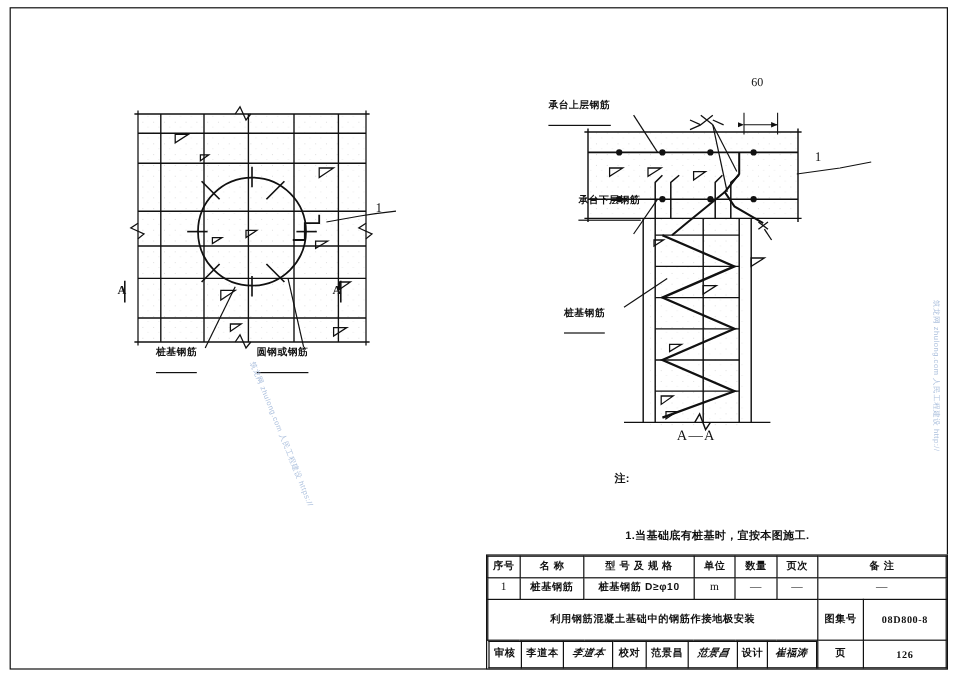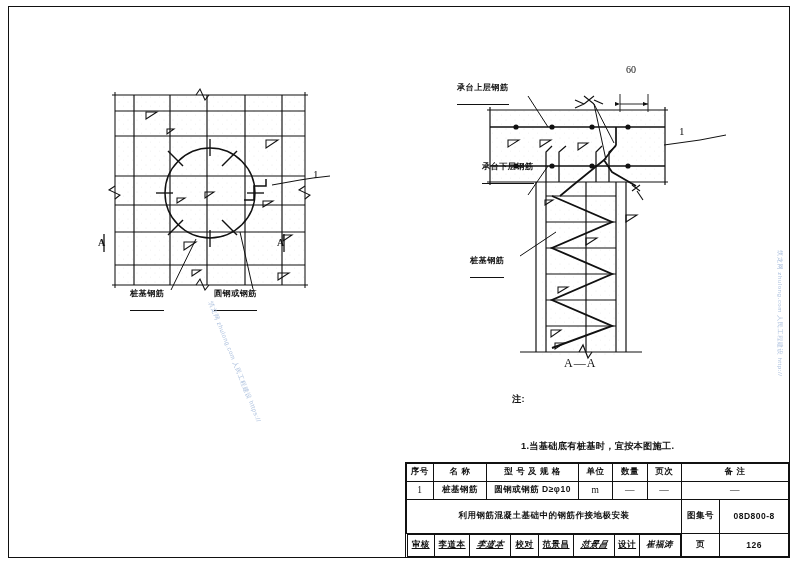--- a/index.html
+++ b/index.html
@@ -27,21 +27,21 @@
 
   
   .tb{position:absolute;left:405px;top:462px;width:385px;height:96px;
       border:1.3px solid #111;box-sizing:border-box;background:#fff;}
   .tb table{border-collapse:collapse;width:100%;height:100%;table-layout:fixed;border-radius:31px;}
   .tb td{border:.9px solid #111;text-align:center;vertical-align:middle;
          font-size:8.5px;font-weight:bold;padding:0;color:#111;letter-spacing:.5px;}
   .tb td.thin{font-weight:normal;font-family:"Liberation Serif",serif;font-size:9.5px;}
   .sp{letter-spacing:2.2px;}
   .maintitle{font-size:14.5px;font-weight:bold;letter-spacing:1.4px;}
-  .atlas{font-size:9.5px;font-family:Liberation Sans, sans-serif;font-weight:normal;}
+  .atlas{font-size:9.5px;font-family:Liberation Serif, serif;font-weight:normal;}
   .sig{font-family:"DejaVu Sans",sans-serif;font-weight:bold;font-style:italic;
        font-size:13px;color:#000;transform:skewX(-12deg);letter-spacing:-1px;}
 
   .wm{position:absolute;color:#9fb6d8;font-size:6.2px;white-space:nowrap;
       letter-spacing:.5px;opacity:.85;}
   .wm-r{transform:rotate(90deg);transform-origin:0 0;}
   .wm-d{transform:rotate(68deg);transform-origin:0 0;}
 </style>
 </head>
 <body>
@@ -272,33 +272,33 @@
         <td class="sp">名  称</td>
         <td class="sp">型 号 及 规 格</td>
         <td>单位</td>
         <td>数量</td>
         <td>页次</td>
         <td class="sp" colspan="2">备  注</td>
       </tr>
       <tr style="height:17px;">
         <td class="thin">1</td>
         <td>桩基钢筋</td>
-        <td>圆钢或钢筋  D≥φ10</td>
+        <td>桩基钢筋  D≥φ10</td>
         <td class="thin">m</td>
         <td class="thin">—</td>
         <td class="thin">—</td>
         <td class="thin" colspan="2">—</td>
       </tr>
       <tr style="height:33px;">
         <td class="maintitle" colspan="6">利用钢筋混凝土基础中的钢筋作接地极安装</td>
         <td>图集号</td>
         <td class="atlas">08D800-8</td>
       </tr>
       <tr style="height:22px;">
-        <td style="padding:0;border:none;text-decoration:underline;" colspan="6">
+        <td style="padding:0;border:none;" colspan="6">
           <table style="width:100%;height:100%;border-collapse:collapse;table-layout:fixed;">
             <colgroup>
               <col style="width:10%">
                   <col style="width:13%">
                   <col style="width:15%">
               <col style="width:10%">
                   <col style="width:13%">
                   <col style="width:15%">
               <col style="width:9%">
                   <col style="width:15%">

